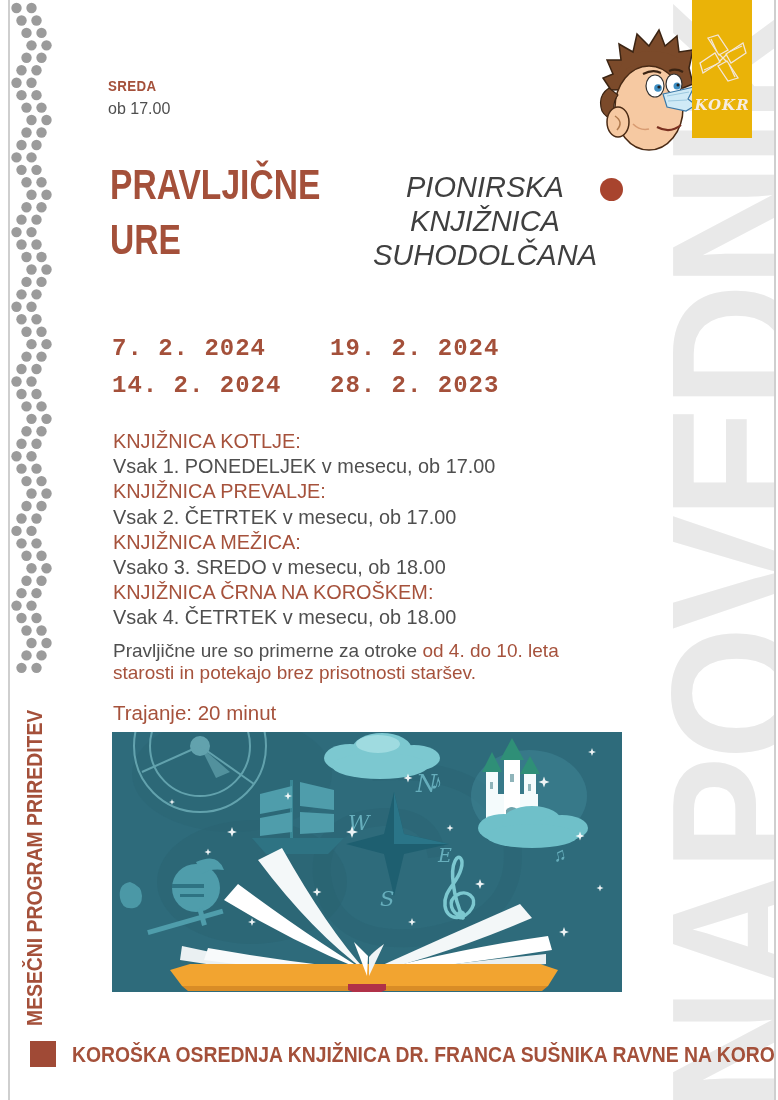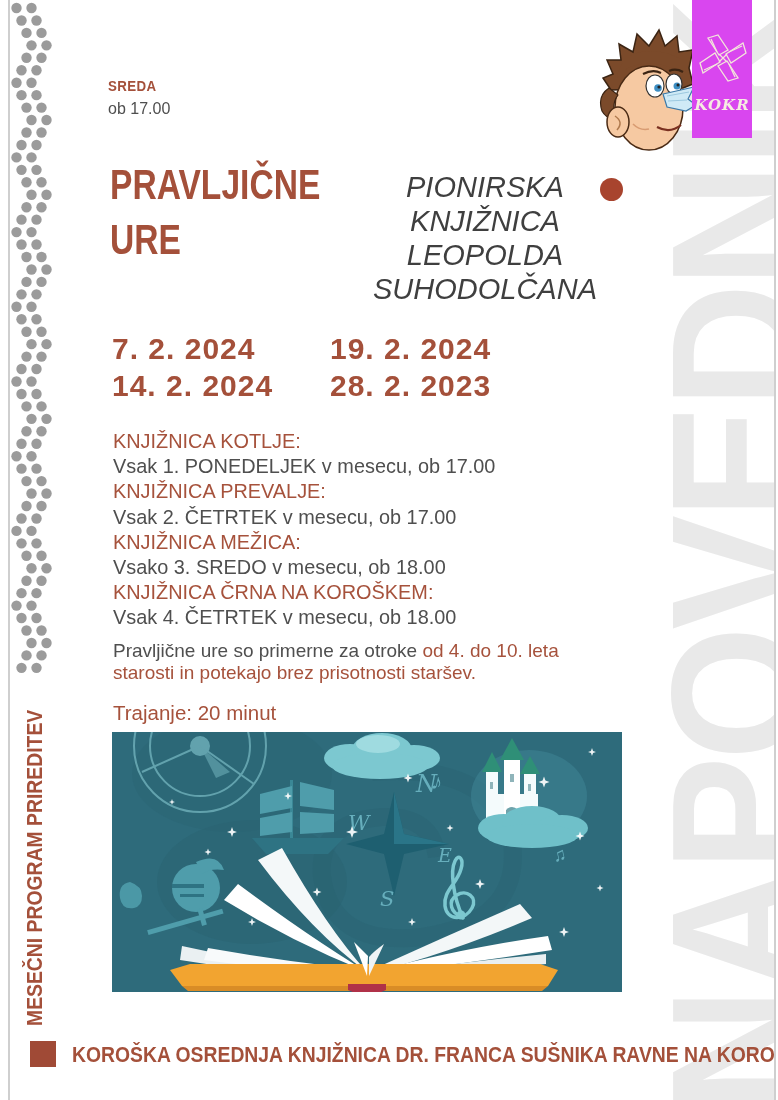--- a/index.html
+++ b/index.html
@@ -22,39 +22,39 @@
   .sreda{position:absolute;left:108px;top:78px;font-weight:bold;font-size:14px;
     letter-spacing:.4px;color:#A4503A;transform:scaleX(.95);transform-origin:left top;z-index:3;}
   .ob-time{position:absolute;left:108px;top:100px;font-size:16px;color:#4F4F4F;z-index:3;}
   .title{position:absolute;left:110px;top:157px;font-weight:bold;font-size:42px;line-height:55px;
     color:#A4503A;transform:scaleX(.80);transform-origin:left top;z-index:3;}
   .library-name{position:absolute;right:181px;top:170px;text-align:center;font-style:italic;
     font-size:29px;line-height:34px;color:#3F3F3F;z-index:3;}
   .red-dot{position:absolute;left:600px;top:178px;width:23px;height:23px;border-radius:50%;
     background:#A8442E;z-index:3;}
   
-  .dates{position:absolute;left:112px;top:330px;z-index:3;font-family:Liberation Sans, sans-serif;
-    font-weight:bold;font-size:30px;line-height:37px;color:#A4503A;letter-spacing:1px;}
+  .dates{position:absolute;left:112px;top:330px;z-index:3;font-family:Liberation Mono, monospace;
+    font-weight:bold;font-size:24px;line-height:37px;color:#A4503A;letter-spacing:1px;}
   .dates .row{display:flex;}
   .dates .c1{width:218px;}
   
   .schedule{position:absolute;left:113px;top:428px;z-index:3;font-size:20.5px;line-height:25.2px;
     transform:scaleX(.97);transform-origin:left top;white-space:nowrap;}
   .schedule .lib{color:#A6523C;}
   .schedule .tim{color:#4F4F4F;}
   
   .note{position:absolute;left:113px;top:640px;width:505px;font-size:19px;line-height:21.5px;
     color:#4F4F4F;z-index:3;}
   .note .hl{color:#A6523C;}
   .duration{position:absolute;left:113px;top:701px;font-size:20.5px;color:#A6523C;z-index:3;}
   
   .illustration{position:absolute;left:112px;top:732px;width:510px;height:260px;z-index:3;}
   
   .boy{position:absolute;left:597px;top:26px;width:100px;height:130px;z-index:4;}
-  .kokr-bar{position:absolute;left:692px;top:0;width:60px;height:138px;background:#d946ef;z-index:5;}
+  .kokr-bar{position:absolute;left:692px;top:0;width:60px;height:138px;background:#eab308;z-index:5;}
   
   .footer-square{position:absolute;left:30px;top:1041px;width:26px;height:26px;background:#A04A36;z-index:6;}
   .footer-text{position:absolute;left:72px;top:1043px;font-weight:bold;font-size:21.5px;
     color:#A4503A;transform:scaleX(.90);transform-origin:left top;white-space:nowrap;z-index:6;}
 </style>
 </head>
 <body>
 
 <div class="page">
 
@@ -180,21 +180,20 @@
   <div class="ob-time">ob 17.00</div>
 
   <div class="title">
     <div>PRAVLJIČNE</div>
     <div>URE</div>
   </div>
 
   <div class="library-name">
     <div>PIONIRSKA</div>
     <div>KNJIŽNICA</div>
-    <div>LEOPOLDA</div>
     <div>SUHODOLČANA</div>
   </div>
   <div class="red-dot"></div>
 
   <div class="dates">
     <div class="row">
       <div class="c1">7. 2. 2024</div>
       <div>19. 2. 2024</div>
     </div>
     <div class="row">

